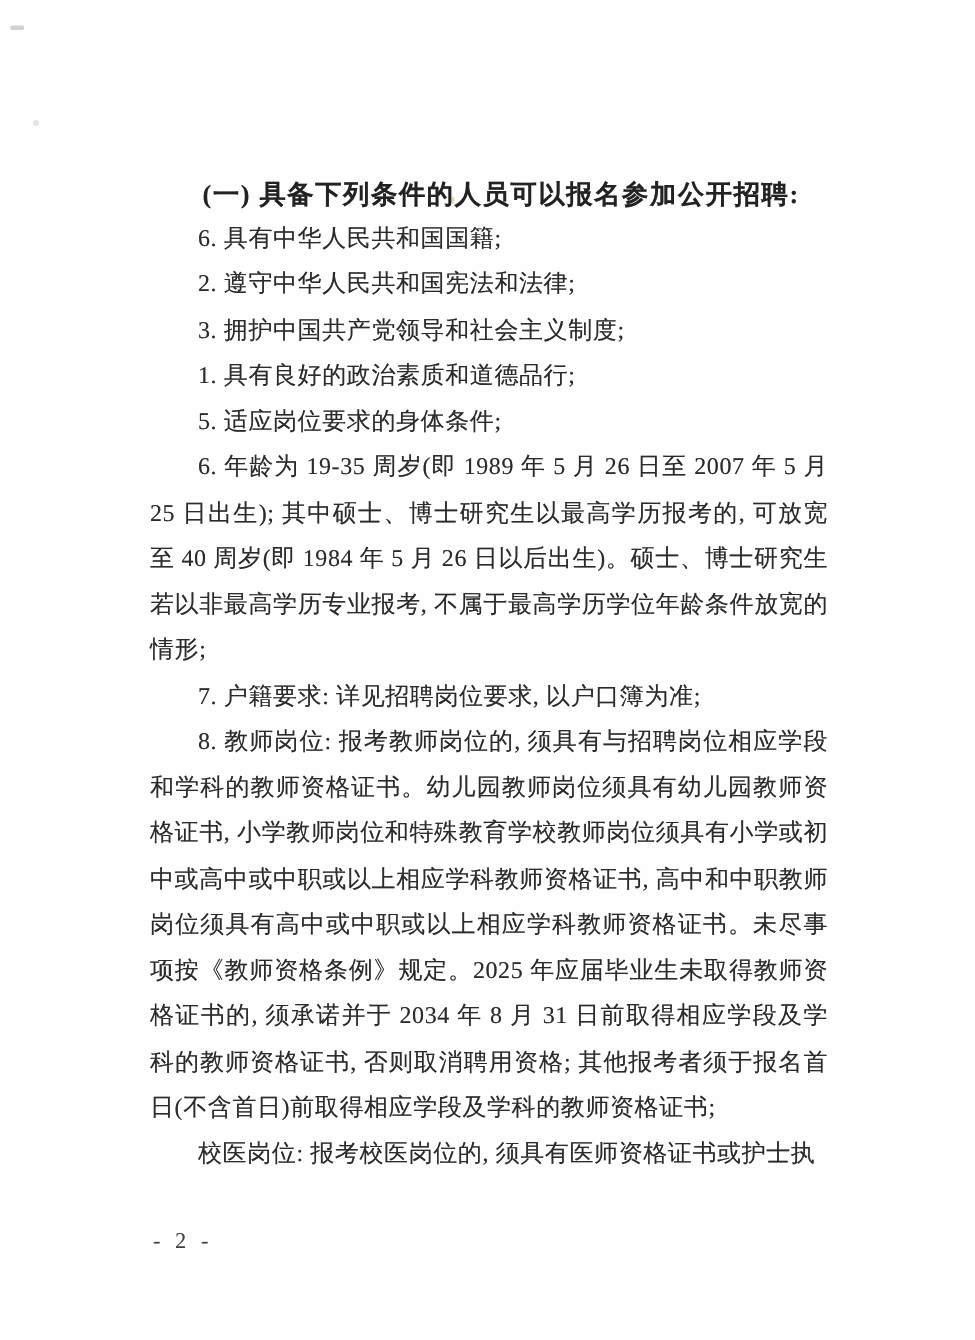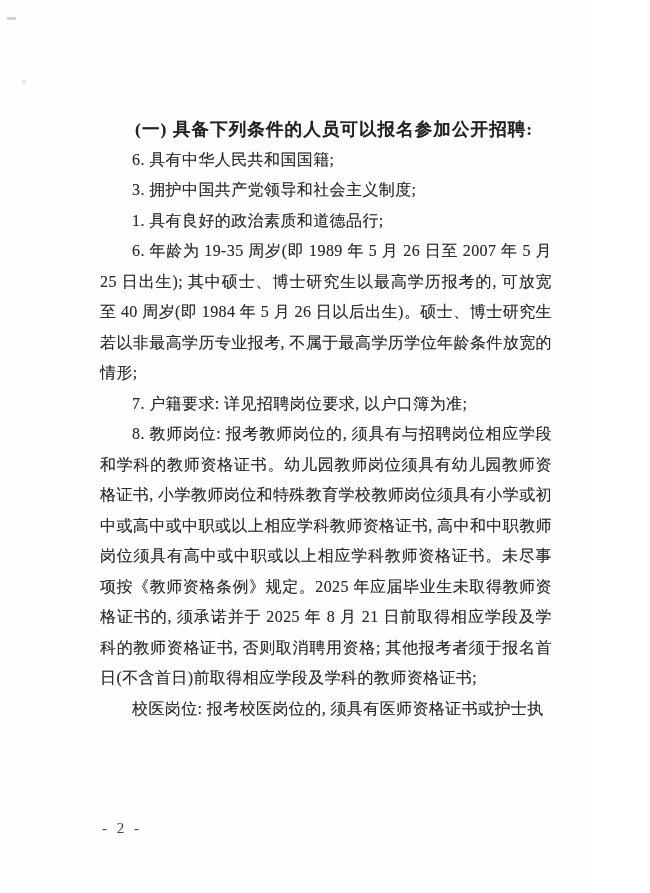--- a/index.html
+++ b/index.html
@@ -61,23 +61,25 @@
 
 <div class="page">
 
   <span class="speck speck-a"></span>
   <span class="speck speck-b"></span>
   <span class="speck speck-c"></span>
 
   <div class="content">
     <p class="para heading">(一) 具备下列条件的人员可以报名参加公开招聘:</p>
     <p class="para">6. 具有中华人民共和国国籍;</p>
+    <p class="para">2. 遵守中华人民共和国宪法和法律;</p>
     <p class="para">3. 拥护中国共产党领导和社会主义制度;</p>
     <p class="para">1. 具有良好的政治素质和道德品行;</p>
+    <p class="para">5. 适应岗位要求的身体条件;</p>
     <p class="para">6. 年龄为 19-35 周岁(即 1989 年 5 月 26 日至 2007 年 5 月 25 日出生); 其中硕士、博士研究生以最高学历报考的, 可放宽至 40 周岁(即 1984 年 5 月 26 日以后出生)。硕士、博士研究生若以非最高学历专业报考, 不属于最高学历学位年龄条件放宽的情形;</p>
     <p class="para">7. 户籍要求: 详见招聘岗位要求, 以户口簿为准;</p>
-    <p class="para">8. 教师岗位: 报考教师岗位的, 须具有与招聘岗位相应学段和学科的教师资格证书。幼儿园教师岗位须具有幼儿园教师资格证书, 小学教师岗位和特殊教育学校教师岗位须具有小学或初中或高中或中职或以上相应学科教师资格证书, 高中和中职教师岗位须具有高中或中职或以上相应学科教师资格证书。未尽事项按《教师资格条例》规定。2025 年应届毕业生未取得教师资格证书的, 须承诺并于 2025 年 8 月 21 日前取得相应学段及学科的教师资格证书, 否则取消聘用资格; 其他报考者须于报名首日(不含首日)前取得相应学段及学科的教师资格证书;</p>
+    <p class="para">8. 教师岗位: 报考教师岗位的, 须具有与招聘岗位相应学段和学科的教师资格证书。幼儿园教师岗位须具有幼儿园教师资格证书, 小学教师岗位和特殊教育学校教师岗位须具有小学或初中或高中或中职或以上相应学科教师资格证书, 高中和中职教师岗位须具有高中或中职或以上相应学科教师资格证书。未尽事项按《教师资格条例》规定。2025 年应届毕业生未取得教师资格证书的, 须承诺并于 2034 年 8 月 31 日前取得相应学段及学科的教师资格证书, 否则取消聘用资格; 其他报考者须于报名首日(不含首日)前取得相应学段及学科的教师资格证书;</p>
     <p class="para">校医岗位: 报考校医岗位的, 须具有医师资格证书或护士执</p>
   </div>
 
   <div class="footer">- 2 -</div>
 
 </div>
 
 </body></html>

